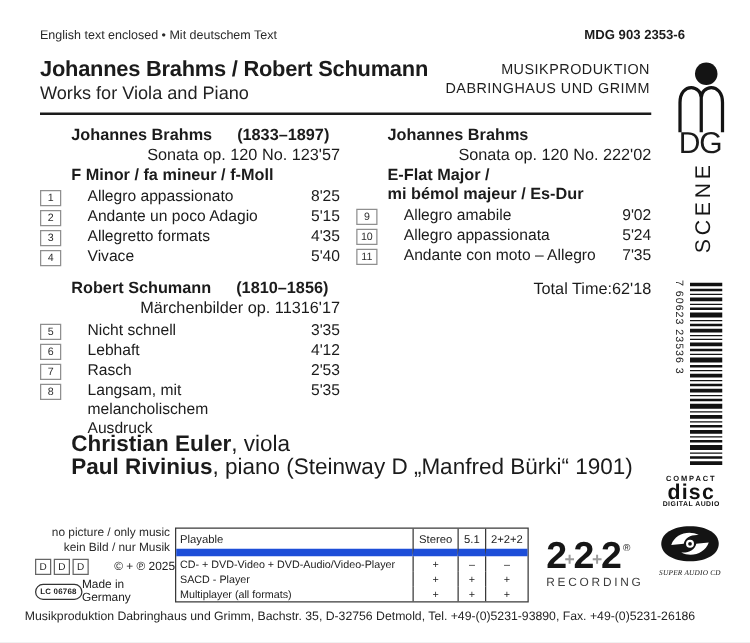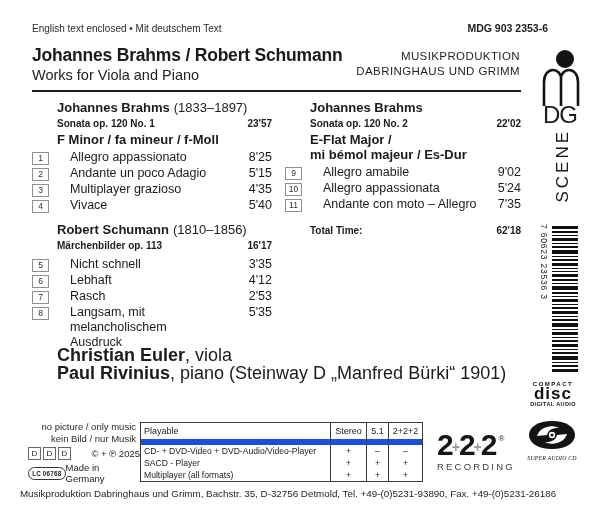--- a/index.html
+++ b/index.html
@@ -15,22 +15,22 @@
   .catalog  { top:22px; right:52px; font-size:10.5px; font-weight:bold; }
   .title    { left:32px; top:45px; font-size:17.5px; font-weight:bold; letter-spacing:-0.2px; }
   .subtitle { left:32px; top:67px; font-size:14.5px; color:#222; }
   .label-block { top:49px; right:80px; text-align:right; font-size:11.5px; line-height:14.5px; letter-spacing:0.4px; color:#1f1f1f; }
   .rule { left:32px; top:90px; width:489px; height:1.5px; background:#1b1b1b; }
 
   
   .colL { left:32px; top:100px; width:240px; }
   .colR { left:285px; top:100px; width:236px; }
   .comp { margin-left:25px; font-size:13px; line-height:16px; }
-  .comp .dates { font-weight:normal; margin-left:4px; }
-  .workline { margin-left:25px; display:flex; justify-content:space-between; font-weight:bold; font-size:10px; line-height:16px; }
+  .comp .dates { font-weight:bold; margin-left:20px; }
+  .workline { margin-left:25px; display:flex; justify-content:flex-end; font-weight:normal; font-size:13px; line-height:16px; }
   .keyline  { margin-left:25px; font-weight:bold; font-size:13px; line-height:15px; }
   .keypad   { margin-bottom:3px; }
   .tracks { margin-top:2px; }
   .trk { display:flex; align-items:flex-start; line-height:15px; margin-top:1px; }
   .tno { flex:none; width:15px; height:11px; margin-top:1.5px; border:1px solid #8f8f8f; font-size:8.5px; line-height:11px; text-align:center; color:#2e2e2e; }
   .ttl { flex:1; margin-left:21px; font-size:12.5px; }
   .ttl .l2 { display:block; }
   .ttm { flex:none; margin-left:4px; font-size:12.5px; }
   .sect2 { margin-top:9px; }
   .totalline { margin-top:11px; }
@@ -108,21 +108,21 @@
         <span class="ttl">Allegro appassionato</span>
         <span class="ttm">8'25</span>
       </div>
       <div class="trk">
         <span class="tno">2</span>
         <span class="ttl">Andante un poco Adagio</span>
         <span class="ttm">5'15</span>
       </div>
       <div class="trk">
         <span class="tno">3</span>
-        <span class="ttl">Multiplayer grazioso</span>
+        <span class="ttl">Allegretto formats</span>
         <span class="ttm">4'35</span>
       </div>
       <div class="trk">
         <span class="tno">4</span>
         <span class="ttl">Vivace</span>
         <span class="ttm">5'40</span>
       </div>
     </div>
 
     <div class="sect2">

